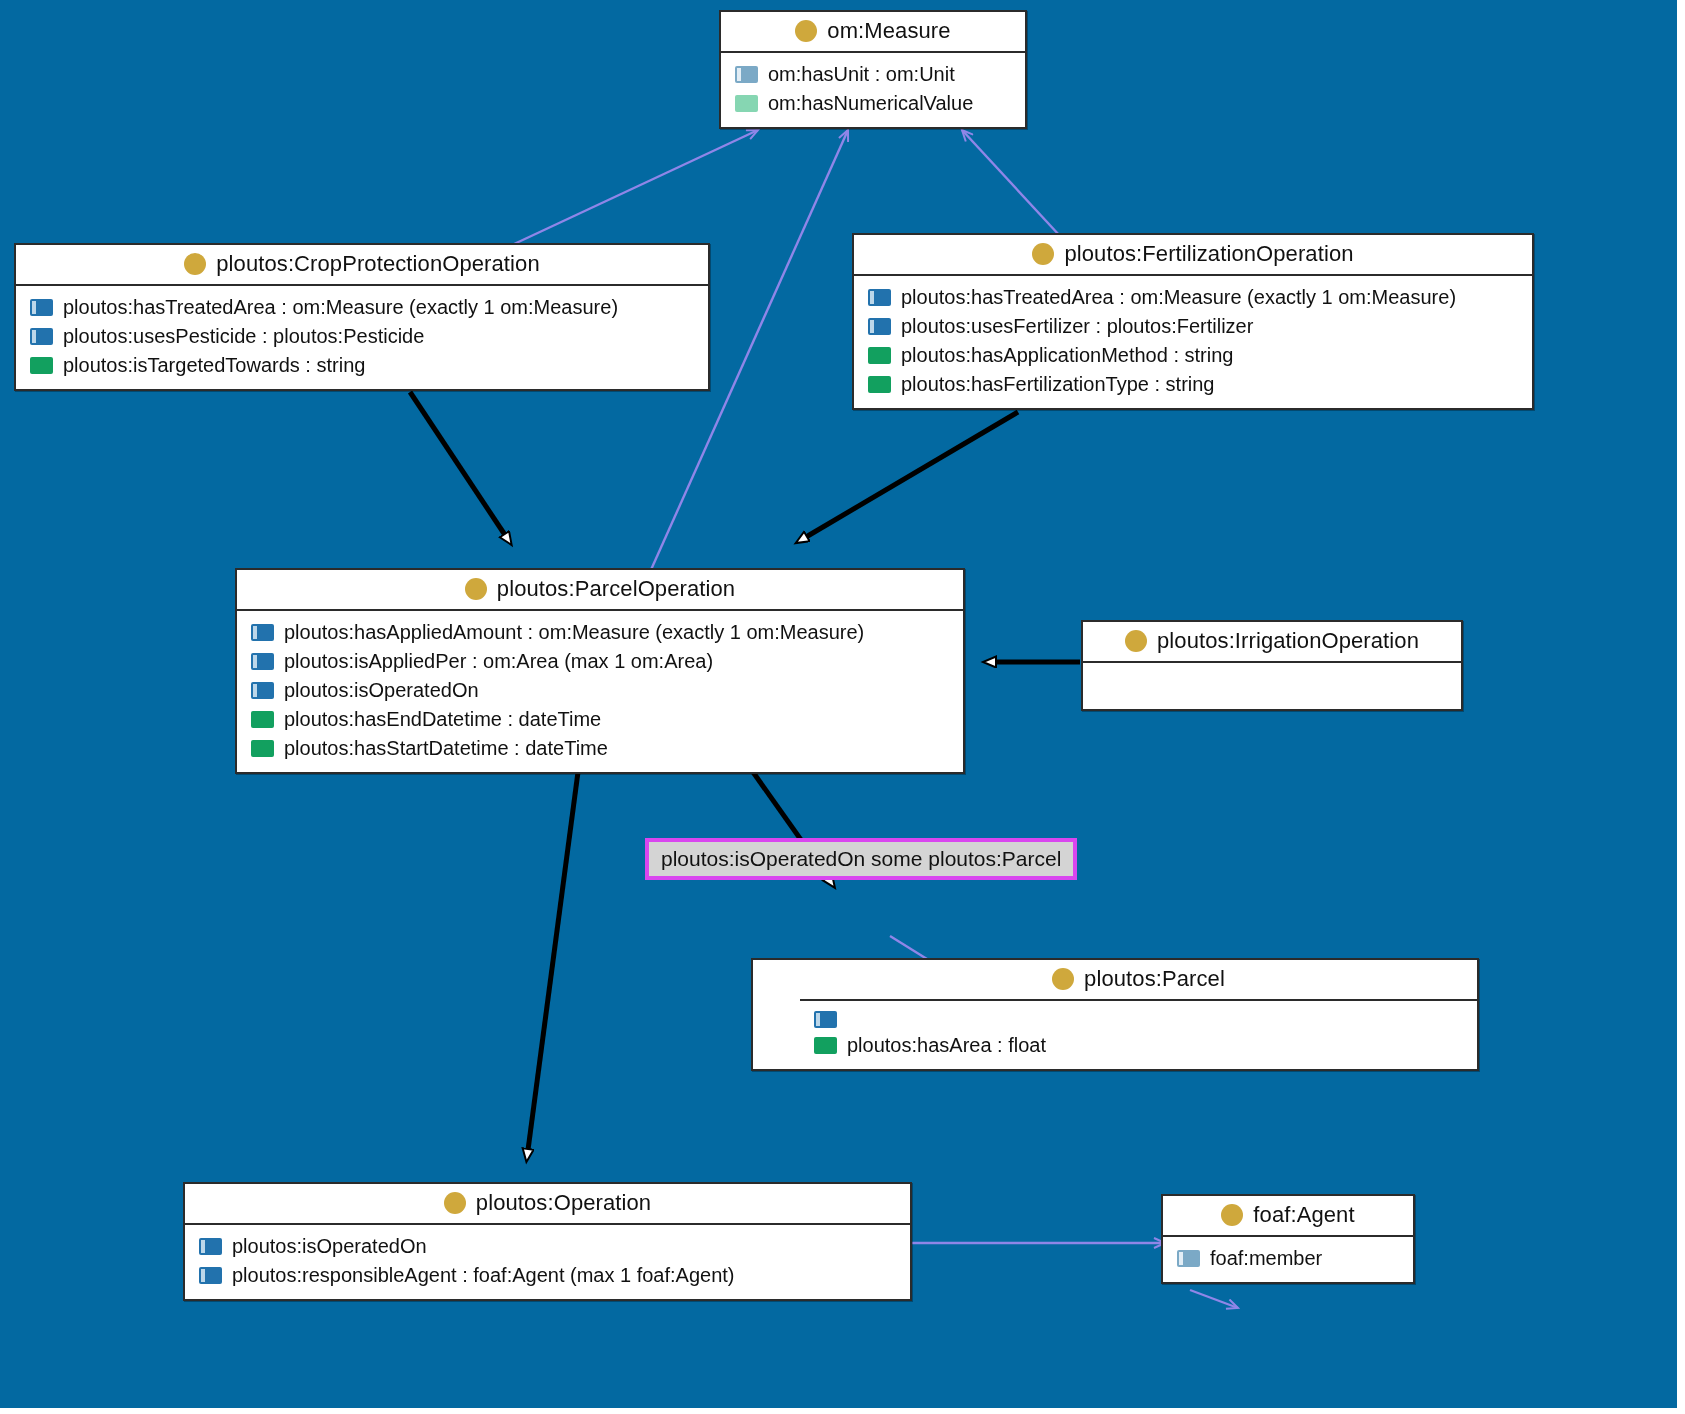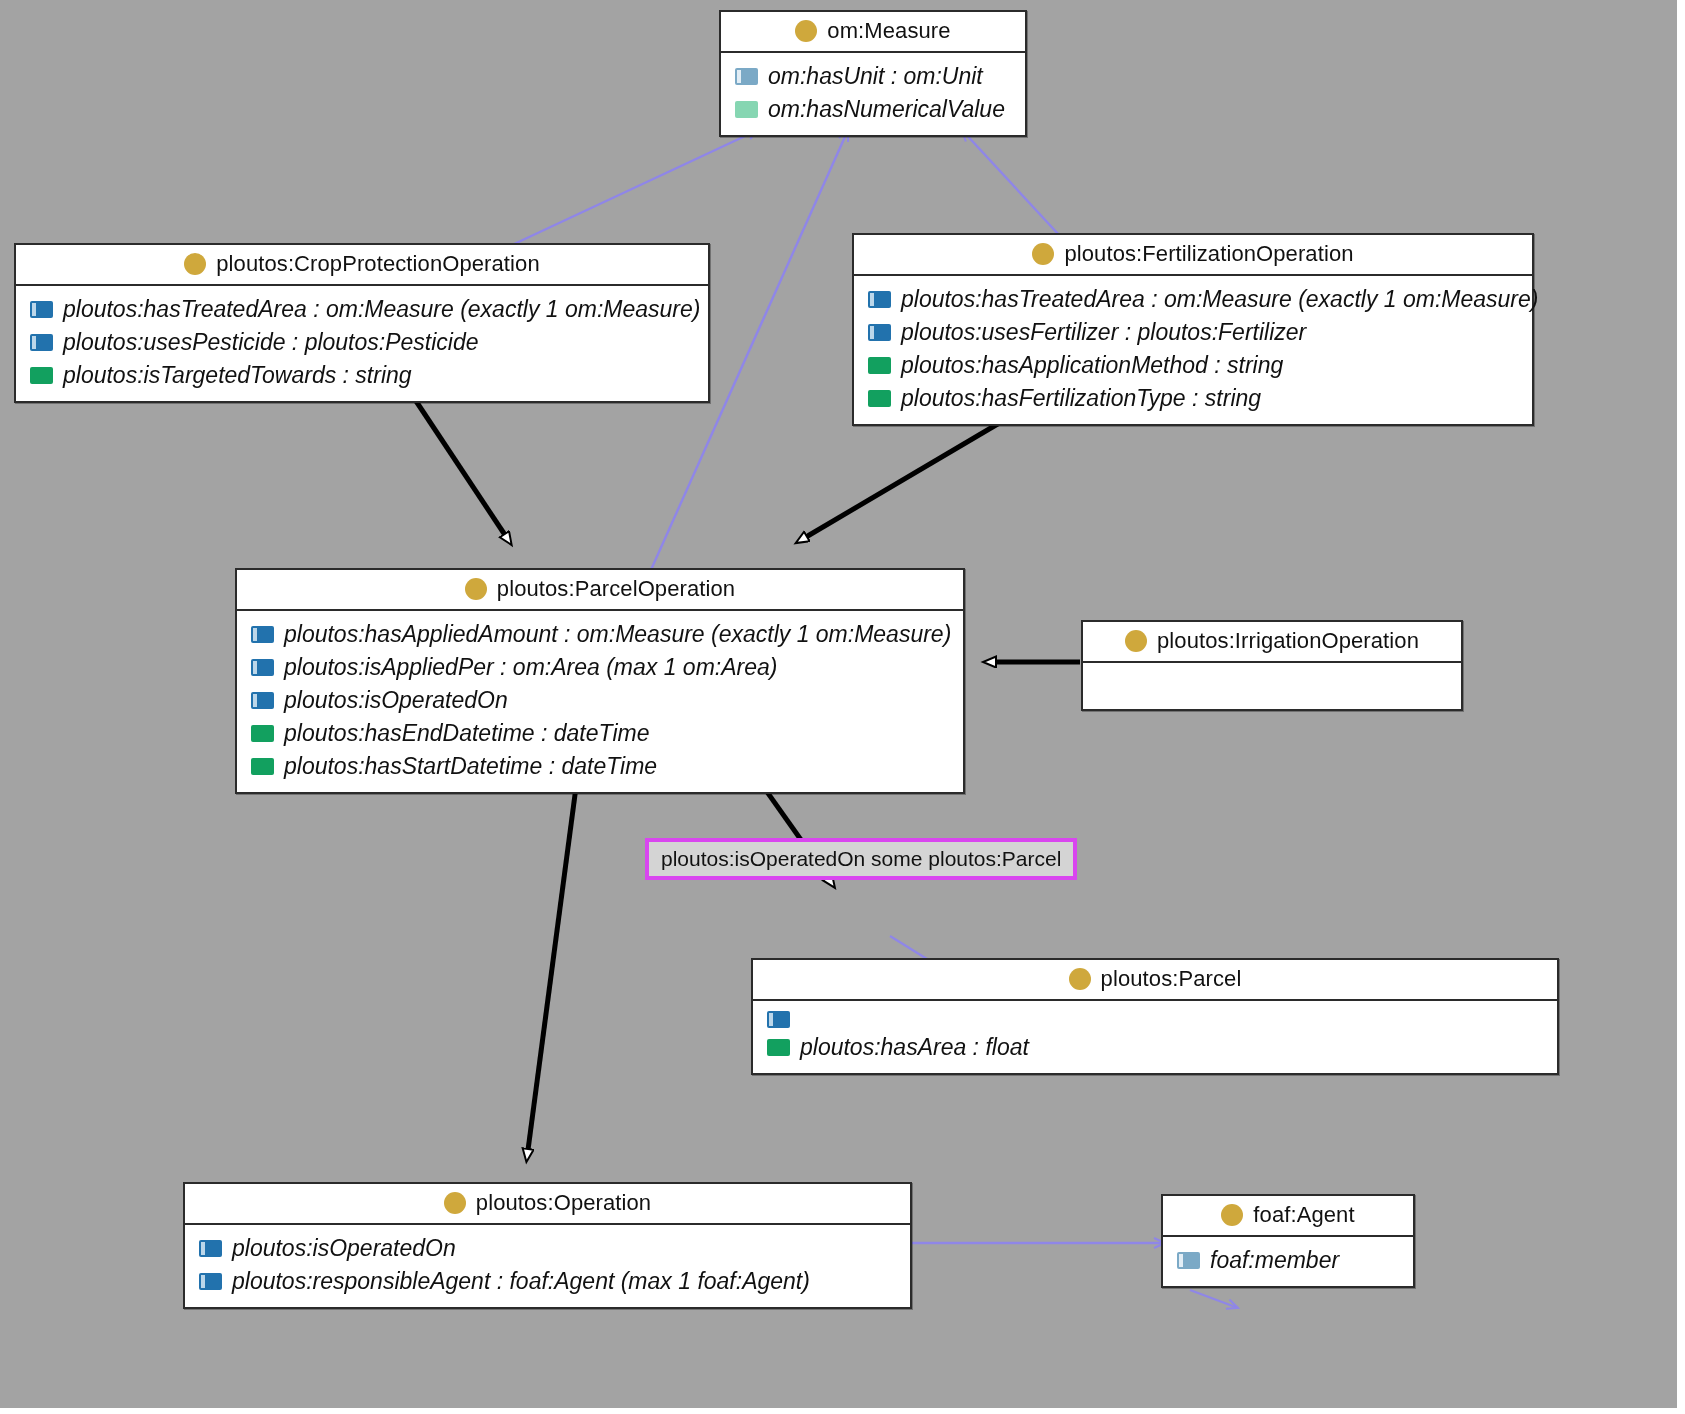--- a/index.html
+++ b/index.html
@@ -5,21 +5,21 @@
 <style>
   html, body {
     margin: 0;
     padding: 0;
     background: #ffffff;
   }
   #canvas {
     position: relative;
     width: 1685px;
     height: 1414px;
-    background: #a3a3a3;
+    background: #0369a1;
     overflow: hidden;
     font-family: "Liberation Sans", sans-serif;
   }
   #edges {
     position: absolute;
     left: 0; top: 0;
     width: 1685px;
     height: 1414px;
     pointer-events: none;
     z-index: 1;
@@ -99,23 +99,22 @@
     position: absolute;
     left: 2px; top: 2px;
     width: 4px;
     height: 13px;
     background: #e3eef6;
   }
   .prop-icon.data-light {
     background: #86d6b2;
   }
   .prop-label {
-    font-size: 23px;
+    font-size: 20px;
     color: #111111;
-    font-style: italic;
   }
   .restriction-box {
     position: absolute;
     background: #d4d4d4;
     border: 4px solid #d946ef;
     box-sizing: border-box;
     padding: 5px 12px;
     font-size: 21px;
     color: #111111;
     white-space: nowrap;
@@ -290,21 +289,21 @@
       <span class="class-dot"></span>
       <span class="class-name">ploutos:IrrigationOperation</span>
     </div>
     <div class="node-body empty"></div>
   </div>
 
   <div class="restriction-box" style="left:645px; top:838px;">
     <span>ploutos:isOperatedOn some ploutos:Parcel</span>
   </div>
 
-  <div class="node" id="n-parcel" style="left:751px; top:958px; width:808px;">
+  <div class="node" id="n-parcel" style="left:751px; top:958px; width:728px;padding-left:47px;">
     <div class="node-header">
       <span class="class-dot"></span>
       <span class="class-name">ploutos:Parcel</span>
     </div>
     <div class="node-body">
       <div class="prop-row">
         <span class="prop-icon obj"></span>
       </div>
       <div class="prop-row">
         <span class="prop-icon data"></span>

